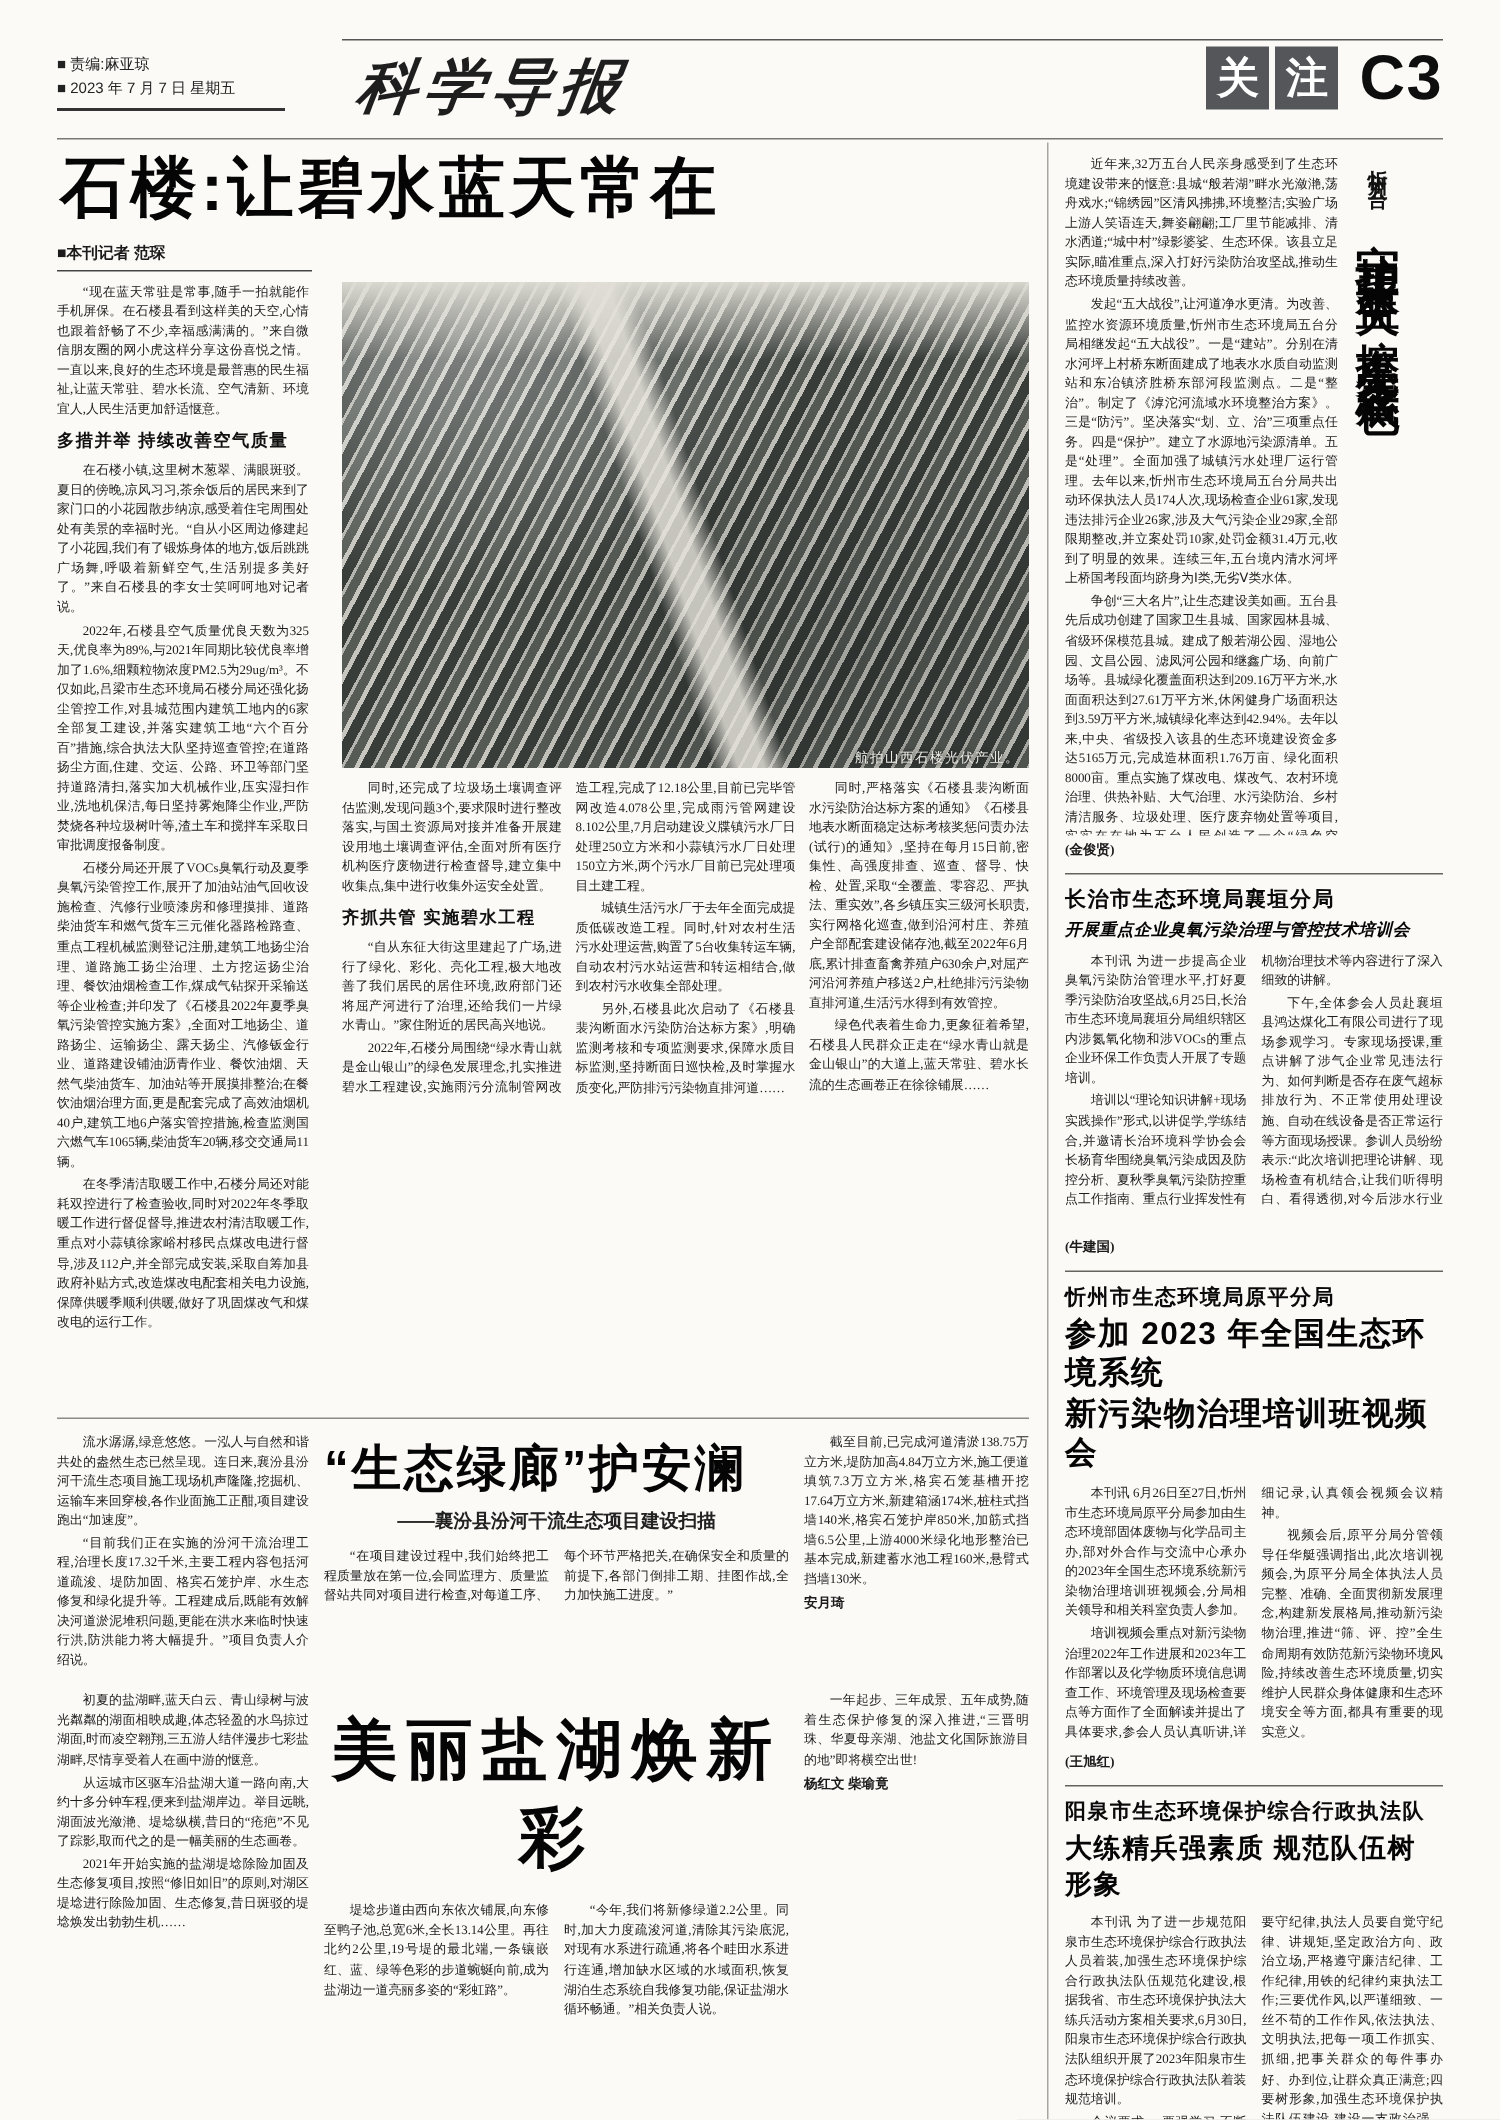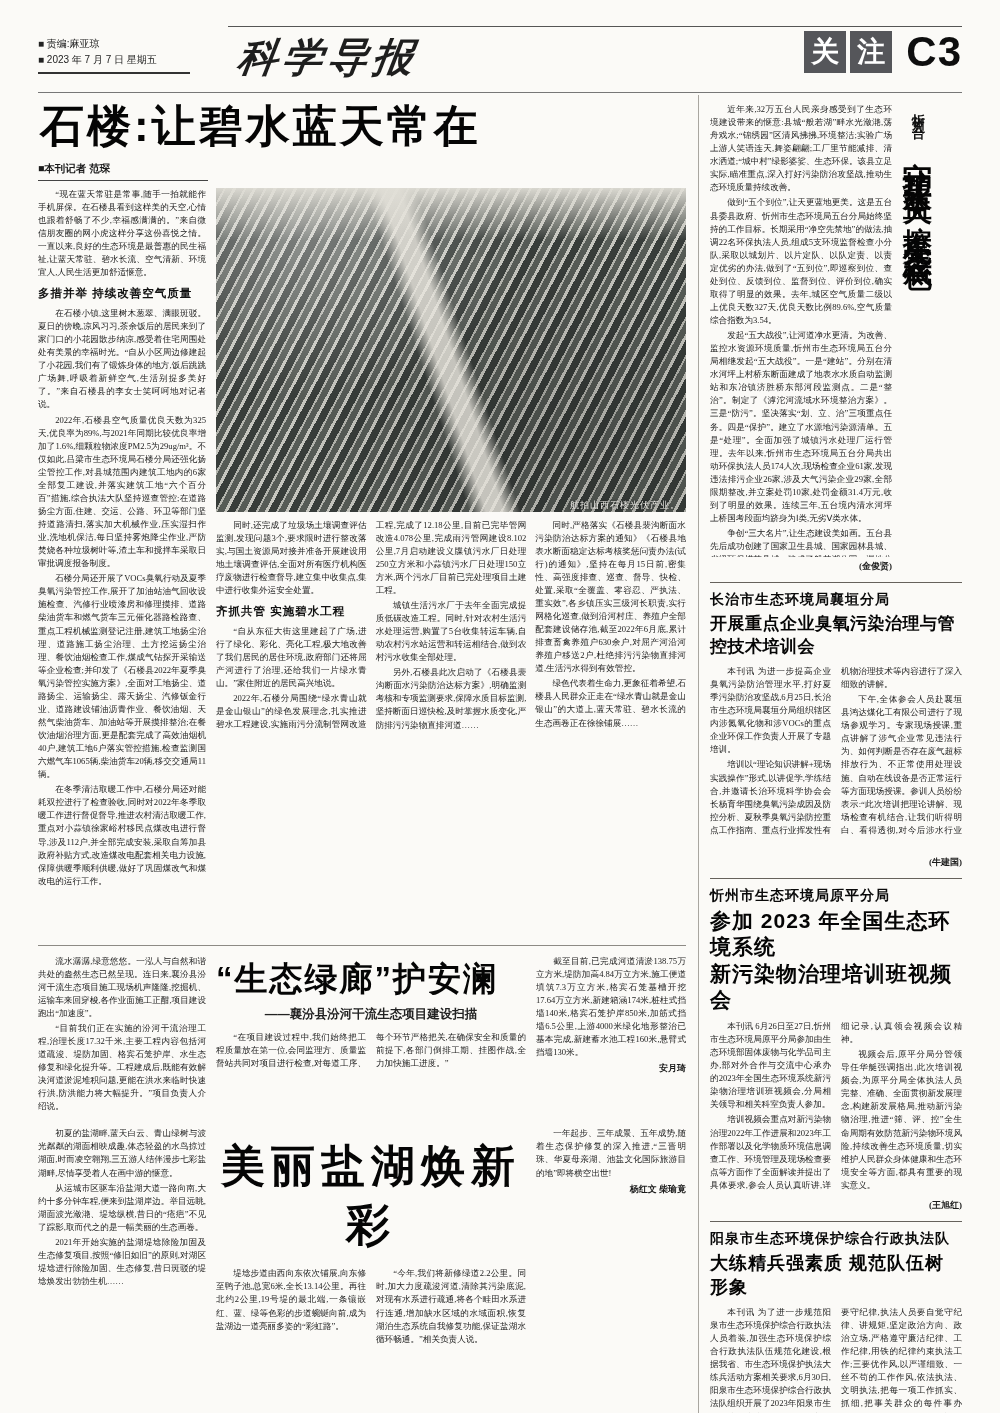--- a/index.html
+++ b/index.html
@@ -27,27 +27,27 @@
     font-size:42px; margin-left:10px; color:#0e0e0e; letter-spacing:1px;}
   .header-rule{ border-top:1.5px solid #777; margin-top:4px;}
   
   .content{ display:flex; gap:12px; margin-top:2px; }
   .left-zone{ width:648px; }
   .right-zone{ flex:1; border-left:1px solid #a9a6a0; padding-left:11px; padding-top:8px;}
   
   p.bt{ font-size:8.6px; line-height:1.52; text-align:justify; text-indent:2em; color:#1c1c1c;}
   .subhead{ font-family:"Liberation Sans", sans-serif; font-weight:bold;
     font-size:11.5px; margin:7px 0 6px 0; letter-spacing:1px; color:#111;}
-  .sign{ font-size:9px; font-weight:bold; text-align:right; margin-top:3px; }
+  .sign{ font-size:9px; font-weight:bold; margin-top:3px; }
   
   .stone h1{ font-family:"Liberation Sans", sans-serif; font-weight:900;
     font-size:44px; letter-spacing:3px; line-height:1.15; margin:6px 0 10px 2px; color:#050505;}
   .byline{ width:170px; font-family:"Liberation Sans", sans-serif; font-weight:bold;
     font-size:10.5px; border-bottom:1.5px solid #444; padding-bottom:4px; margin-bottom:7px;}
-  .stone-body{ display:flex; gap:10px; }
+  .stone-body{ display:flex; gap:22px; }
   .stone .col1{ width:168px; height:748px; overflow:hidden; }
   .stone .col1 p{ margin-bottom:2px; }
   .stone-right{ flex:1; }
   .photo{ position:relative; height:324px; overflow:hidden;
     background:
       linear-gradient(180deg, rgba(224,222,214,.95) 0%, rgba(224,222,214,0) 16%),
       linear-gradient(72deg, transparent 44%, rgba(233,230,222,.8) 47%, rgba(233,230,222,.8) 50%, transparent 53%),
       radial-gradient(ellipse at 18% 12%, rgba(255,255,255,.35), transparent 42%),
       radial-gradient(ellipse at 74% 78%, rgba(0,0,0,.18), transparent 55%),
       repeating-linear-gradient(118deg, #383d3a 0 7px, #b4b5ae 7px 9px, #565b56 9px 15px, #c6c6bf 15px 18px);
@@ -83,21 +83,21 @@
   .v-inner{ writing-mode:vertical-rl; height:100%; display:flex; align-items:center; }
   .v-kicker{ font-family:"Liberation Sans", sans-serif; font-weight:bold; font-size:13px;
     letter-spacing:4px; margin-bottom:6px; color:#111;}
   .v-head{ font-family:"Liberation Sans", sans-serif; font-weight:900; font-size:29px;
     letter-spacing:7px; color:#050505; margin-top:6px;}
   .v-head.second{ margin-top:22px; }
   .sep{ border-top:1px solid #66625c; margin:9px 0 8px 0; }
   .kicker{ font-family:"Liberation Sans", sans-serif; font-weight:bold; font-size:14px;
     letter-spacing:1px; margin-bottom:3px; color:#0a0a0a;}
   .rz-head{ font-family:"Liberation Sans", sans-serif; font-weight:900; color:#050505; }
-  .cz .rz-head{ font-size:17px; letter-spacing:.5px; margin-bottom:7px;}
+  .cz .rz-head{ font-size:11px; letter-spacing:.5px; margin-bottom:7px;font-style:italic;}
   .yp .rz-head{ font-size:21px; line-height:1.25; letter-spacing:1px; margin-bottom:7px;}
   .yq .rz-head{ font-size:18px; letter-spacing:1px; margin-bottom:7px;}
   .rz-cols{ column-count:2; column-gap:10px; overflow:hidden; }
   .rz-cols p{ margin-bottom:2px; }
   .cz .rz-cols{ height:188px; }
   .yp .rz-cols{ height:176px; }
   .yq .rz-cols{ height:240px; }
 </style>
 </head>
 <body>
@@ -196,21 +196,20 @@
 
     </div>
 
     <div class="right-zone">
 
       <article class="wutai">
         <div class="wutai-flex">
           <div class="wutai-body">
             <div class="wutai-clip">
               <p class="bt">近年来,32万五台人民亲身感受到了生态环境建设带来的惬意:县城“般若湖”畔水光潋滟,荡舟戏水;“锦绣园”区清风拂拂,环境整洁;实验广场上游人笑语连天,舞姿翩翩;工厂里节能减排、清水洒道;“城中村”绿影婆娑、生态环保。该县立足实际,瞄准重点,深入打好污染防治攻坚战,推动生态环境质量持续改善。</p>
-              <p class="bt">做到“五个到位”,让天更蓝地更美。这是五台县委县政府、忻州市生态环境局五台分局始终坚持的工作目标。长期采用“净空先禁地”的做法,抽调22名环保执法人员,组成5支环境监督检查小分队,采取以城划片、以片定队、以队定责、以责定优劣的办法,做到了“五到位”,即巡察到位、查处到位、反馈到位、监督到位、评价到位,确实取得了明显的效果。去年,城区空气质量二级以上优良天数327天,优良天数比例89.6%,空气质量综合指数为3.54。</p>
               <p class="bt">发起“五大战役”,让河道净水更清。为改善、监控水资源环境质量,忻州市生态环境局五台分局相继发起“五大战役”。一是“建站”。分别在清水河坪上村桥东断面建成了地表水水质自动监测站和东冶镇济胜桥东部河段监测点。二是“整治”。制定了《滹沱河流域水环境整治方案》。三是“防污”。坚决落实“划、立、治”三项重点任务。四是“保护”。建立了水源地污染源清单。五是“处理”。全面加强了城镇污水处理厂运行管理。去年以来,忻州市生态环境局五台分局共出动环保执法人员174人次,现场检查企业61家,发现违法排污企业26家,涉及大气污染企业29家,全部限期整改,并立案处罚10家,处罚金额31.4万元,收到了明显的效果。连续三年,五台境内清水河坪上桥国考段面均跻身为Ⅰ类,无劣Ⅴ类水体。</p>
               <p class="bt">争创“三大名片”,让生态建设美如画。五台县先后成功创建了国家卫生县城、国家园林县城、省级环保模范县城。建成了般若湖公园、湿地公园、文昌公园、滤凤河公园和继鑫广场、向前广场等。县城绿化覆盖面积达到209.16万平方米,水面面积达到27.61万平方米,休闲健身广场面积达到3.59万平方米,城镇绿化率达到42.94%。去年以来,中央、省级投入该县的生态环境建设资金多达5165万元,完成造林面积1.76万亩、绿化面积8000亩。重点实施了煤改电、煤改气、农村环境治理、供热补贴、大气治理、水污染防治、乡村清洁服务、垃圾处理、医疗废弃物处置等项目,实实在在地为五台人民创造了一个“绿色空间”“天然氧吧”“宜居绿园”,生态民生福祉与日俱增。</p>
             </div>
             <div class="sign">(金俊贤)</div>
           </div>
           <div class="v-strip">
             <div class="v-inner">
               <span class="v-kicker">忻州五台:</span>
               <span class="v-head">守护碧水蓝天</span>
               <span class="v-head second">擦亮生态底色</span>

